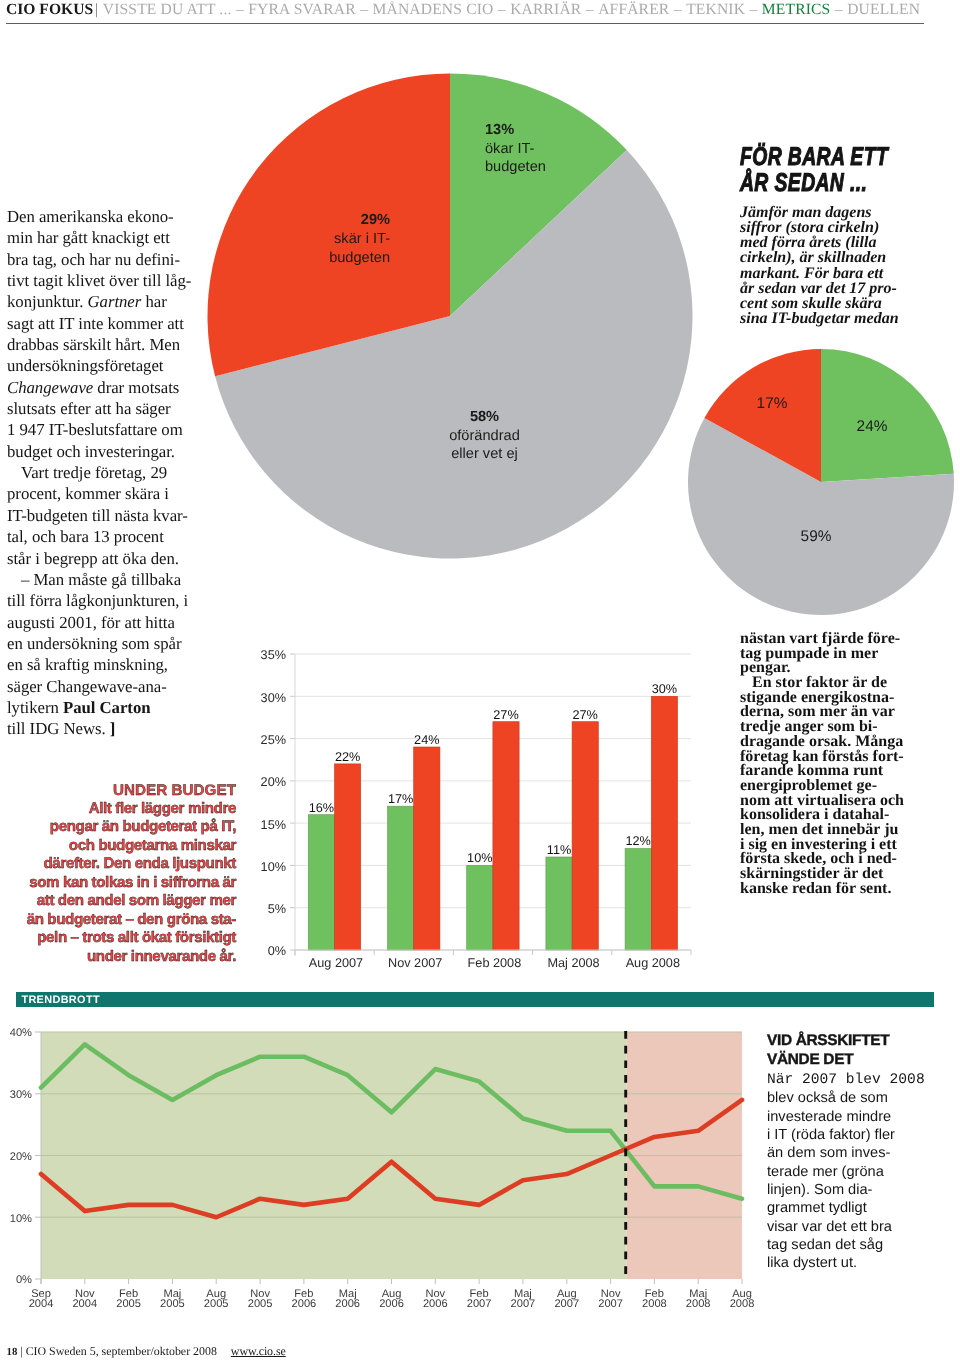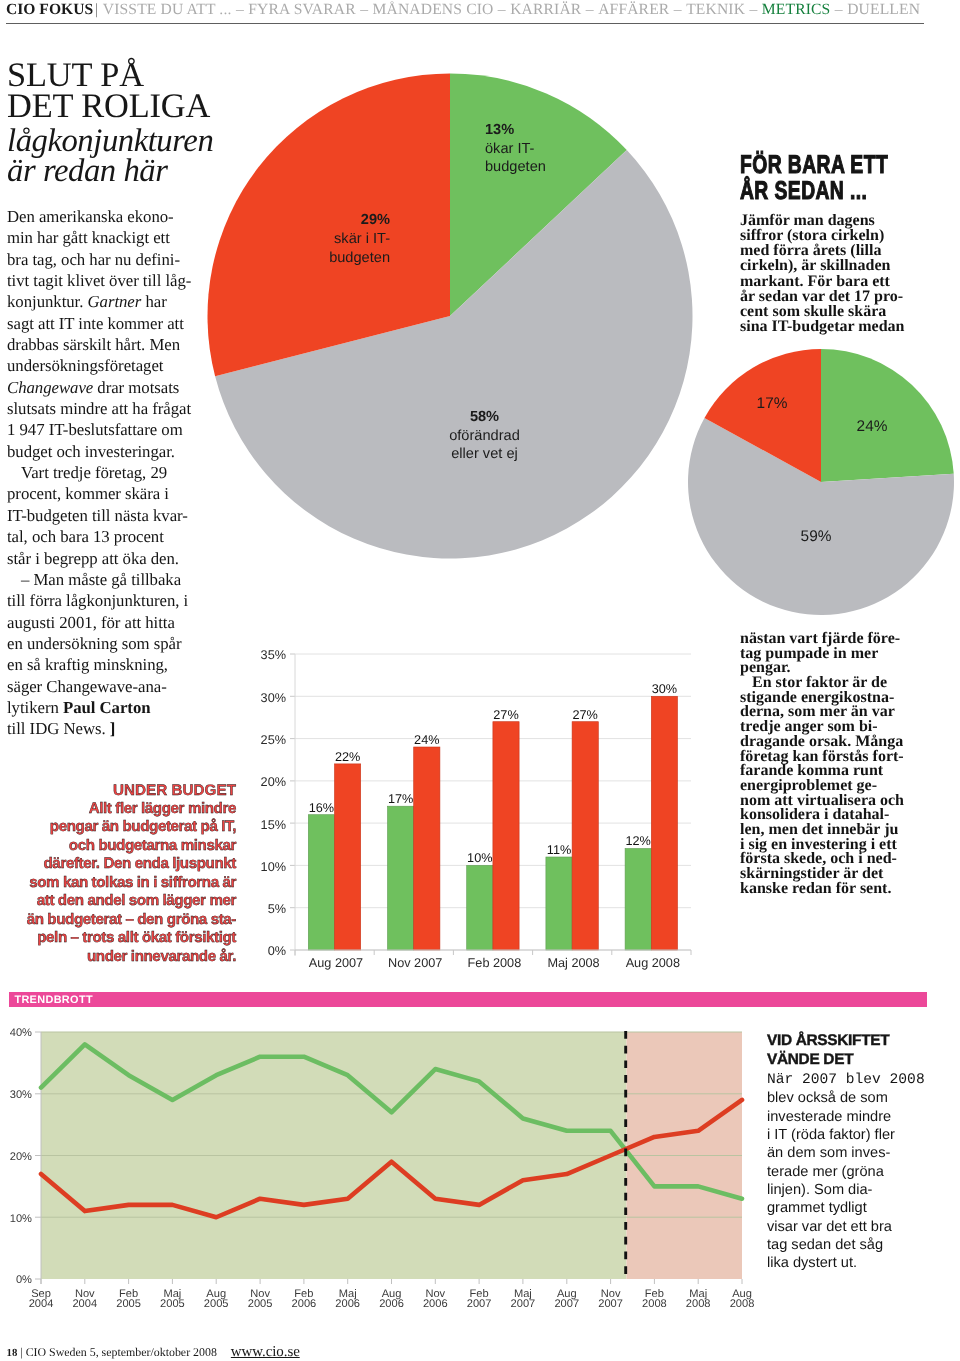--- a/index.html
+++ b/index.html
@@ -34,83 +34,77 @@
 
   
   #underbudget{position:absolute;left:0px;top:781.5px;width:236px;
       font-family:"Liberation Sans",sans-serif;font-weight:bold;font-size:15.2px;
       line-height:18.49px;text-align:right;color:#ef4444;letter-spacing:-0.42px;white-space:nowrap;
       -webkit-text-stroke:0.4px #141414;}
   #underbudget .ln{height:18.49px;}
   #underbudget .t{letter-spacing:0.05px;}
 
   
-  #forbara{position:absolute;left:740px;top:152px;width:200px;}
+  #forbara{position:absolute;left:740px;top:144px;width:200px;font-style:italic;}
   .capttl{font-family:"Liberation Sans",sans-serif;font-weight:bold;font-size:25.6px;
       line-height:26.4px;letter-spacing:0.55px;color:#141414;
       -webkit-text-stroke:1.1px #141414;
       transform:scaleX(0.755);transform-origin:left center;white-space:nowrap;}
   .capbody{font-family:"Liberation Serif",serif;font-weight:bold;font-size:16.0px;
       line-height:15.1px;color:#141414;letter-spacing:0px;white-space:nowrap;}
   .capbody .ln{height:15.1px;}
   #forbara .capbody{margin-top:8.4px;}
   #forbara2{position:absolute;left:740px;top:632px;width:200px;line-height:14.7px;}
   #forbara2 .ln{height:14.7px;}
 
   
-  #trendbar{position:absolute;left:9px;top:991.7px;width:918px;height:15.2px;background:#ec4899;}
+  #trendbar{position:absolute;left:16px;top:991.7px;width:918px;height:15.2px;background:#0f766e;}
   #trendbar span{position:absolute;left:5.4px;top:2.2px;font-family:"Liberation Sans",sans-serif;
       font-weight:bold;font-size:10.9px;letter-spacing:.35px;color:#fff;}
 
   
   #arsskiftet{position:absolute;left:767px;top:1032px;width:185px;
       font-family:"Liberation Sans",sans-serif;color:#161616;white-space:nowrap;}
   #arsskiftet .t{font-weight:bold;font-size:15.4px;line-height:18.6px;height:18.6px;letter-spacing:-0.3px;
       -webkit-text-stroke:0.42px #141414;}
   #arsskiftet .b{font-size:14.6px;line-height:18.37px;height:18.37px;letter-spacing:0px;}
   #arsskiftet .b.first{margin-top:1.7px;font-family:Liberation Mono, monospace;}
 
   
   #footer{position:absolute;left:6.5px;top:1344px;font-size:11.9px;color:#1a1a1a;white-space:nowrap;}
   #footer .pn{font-weight:bold;font-size:10.8px;}
-  #footer .url{font-size:15px;text-decoration:underline;margin-left:11px;letter-spacing:-0.1px;}
+  #footer .url{font-size:12px;text-decoration:underline;margin-left:11px;letter-spacing:-0.1px;}
 
   svg{display:block;overflow:visible;}
   svg text{-webkit-font-smoothing:antialiased;}
   .chartsvg{position:absolute;}
   .pielbl{font-family:"Liberation Sans",sans-serif;fill:#1b1b1b;font-size:14.6px;}
   .pielbl.b{font-weight:bold;}
   .pielbl.sm{font-size:15.4px;}
   .axlbl{font-family:"Liberation Sans",sans-serif;fill:#2b2b2b;font-size:12.7px;}
   .barlbl{font-family:"Liberation Sans",sans-serif;fill:#141414;font-size:12.7px;}
   .lnlbl{font-family:"Liberation Sans",sans-serif;fill:#3a3a3a;font-size:11.1px;}
 </style>
 </head>
 <body>
 
 <div class="pg">
 <div id="topnav"><span class="brand">CIO FOKUS</span><span class="bar">|</span><span class=" itm">VISSTE DU ATT ...</span><span class="dash">–</span><span class=" itm">FYRA SVARAR</span><span class="dash">–</span><span class=" itm">MÅNADENS CIO</span><span class="dash">–</span><span class=" itm">KARRIÄR</span><span class="dash">–</span><span class=" itm">AFFÄRER</span><span class="dash">–</span><span class=" itm">TEKNIK</span><span class="dash">–</span><span class="on itm">METRICS</span><span class="dash">–</span><span class=" itm">DUELLEN</span></div>
     <div id="navrule"></div>
-<div id="headline">
-<div class="h1">SLUT PÅ</div>
-<div class="h1">DET ROLIGA</div>
-<div class="h2 first">lågkonjunkturen</div>
-<div class="h2">är redan här</div>
-</div>
 <div id="bodycol">
 <div class="ln">Den amerikanska ekono-</div>
 <div class="ln">min har gått knackigt ett</div>
 <div class="ln">bra tag, och har nu defini-</div>
 <div class="ln">tivt tagit klivet över till låg-</div>
 <div class="ln">konjunktur. <i>Gartner</i> har</div>
 <div class="ln">sagt att IT inte kommer att</div>
 <div class="ln">drabbas särskilt hårt. Men</div>
 <div class="ln">undersökningsföretaget</div>
 <div class="ln"><i>Changewave</i> drar motsats</div>
-<div class="ln">slutsats mindre att ha frågat</div>
+<div class="ln">slutsats efter att ha säger</div>
 <div class="ln">1 947 IT-beslutsfattare om</div>
 <div class="ln">budget och investeringar.</div>
 <div class="ln"><span style="display:inline-block;width:14px"></span>Vart tredje företag, 29</div>
 <div class="ln">procent, kommer skära i</div>
 <div class="ln">IT-budgeten till nästa kvar-</div>
 <div class="ln">tal, och bara 13 procent</div>
 <div class="ln">står i begrepp att öka den.</div>
 <div class="ln"><span style="display:inline-block;width:14px"></span>– Man måste gå tillbaka</div>
 <div class="ln">till förra lågkonjunkturen, i</div>
 <div class="ln">augusti 2001, för att hitta</div>

